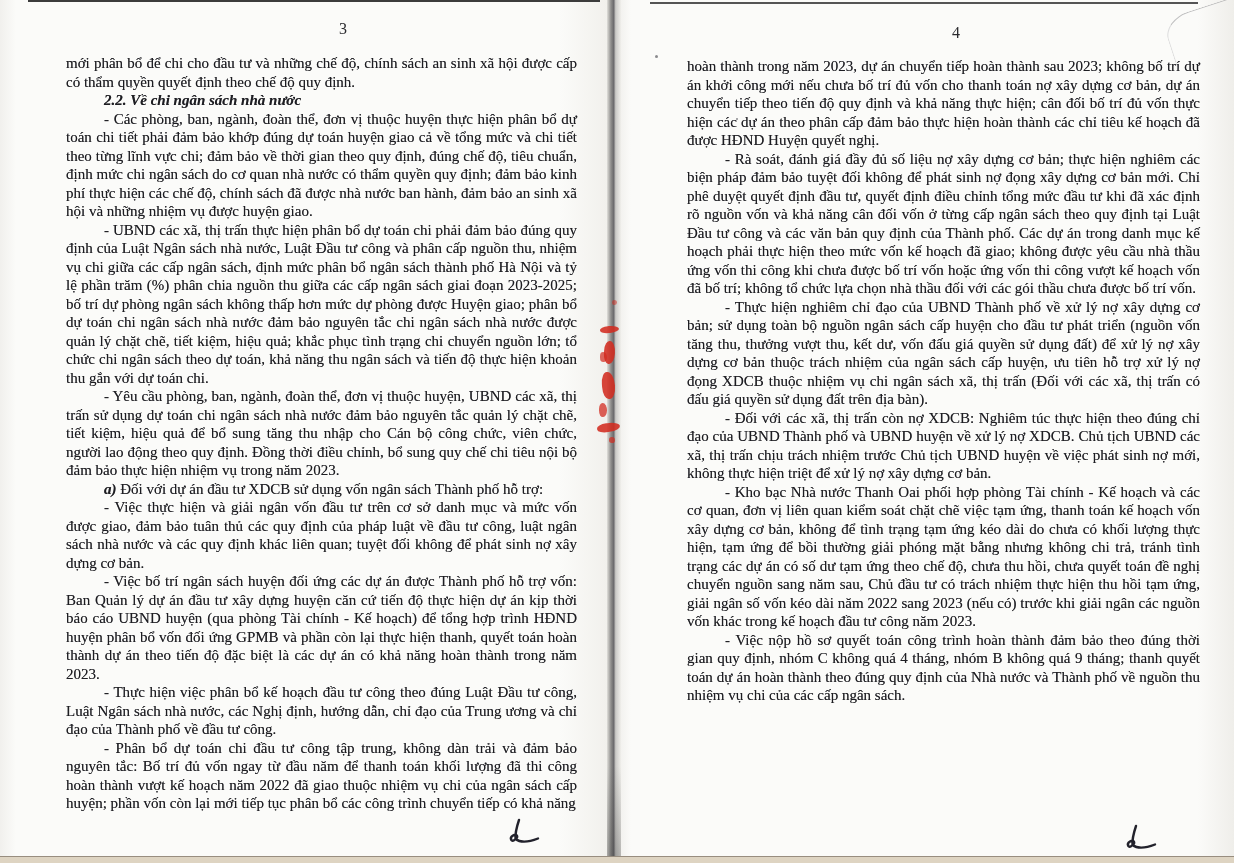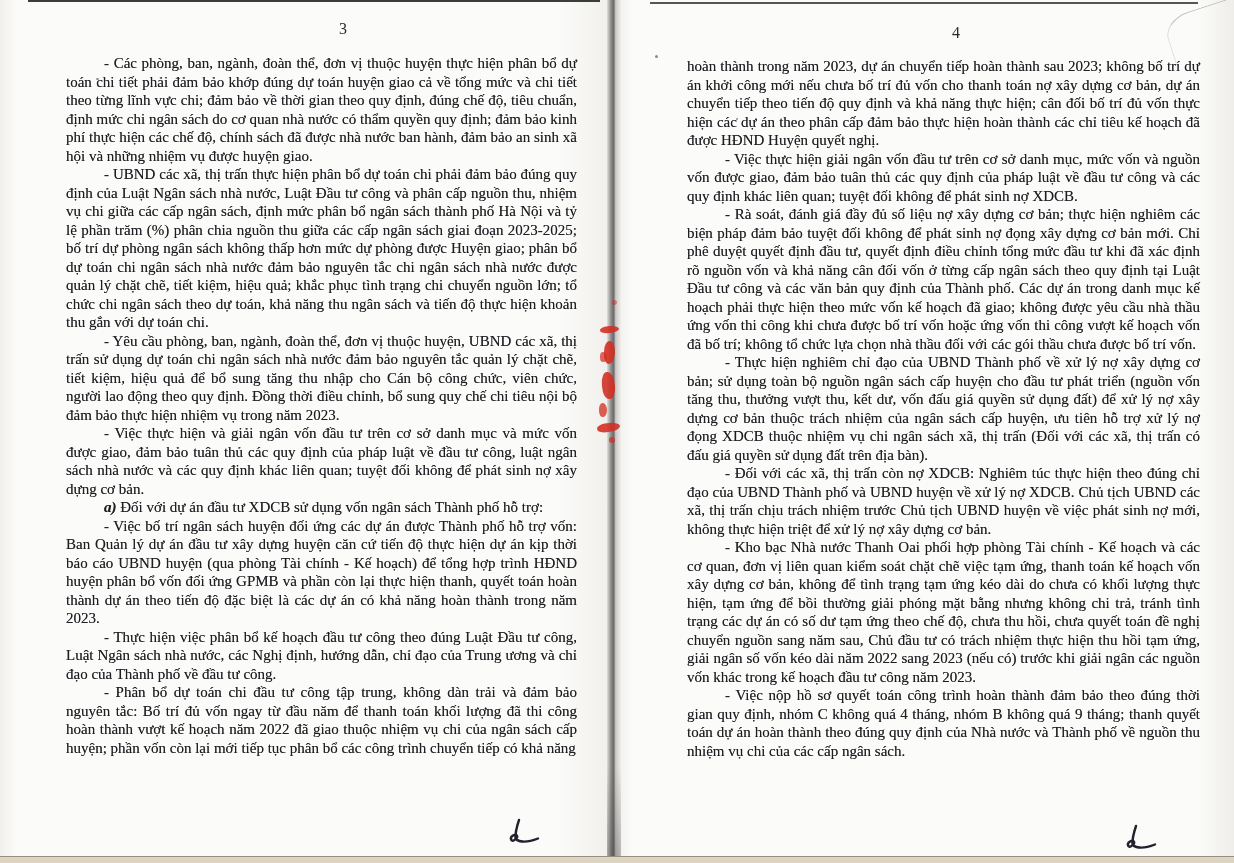--- a/index.html
+++ b/index.html
@@ -90,38 +90,39 @@
   }
 </style>
 </head>
 <body>
 
 <div class="scan">
 
   <div class="page page-left">
     <div class="page-number pn-left">3</div>
     <div class="page-body body-left" id="left-body">
+        <p class="para flush">mới phân bổ để chi cho đầu tư và những chế độ, chính sách an sinh xã hội được cấp có thẩm quyền quyết định theo chế độ quy định.</p>
+        <p class="para heading">2.2. Về chi ngân sách nhà nước</p>
         <p class="para indent">- Các phòng, ban, ngành, đoàn thể, đơn vị thuộc huyện thực hiện phân bổ dự toán chi tiết phải đảm bảo khớp đúng dự toán huyện giao cả về tổng mức và chi tiết theo từng lĩnh vực chi; đảm bảo về thời gian theo quy định, đúng chế độ, tiêu chuẩn, định mức chi ngân sách do cơ quan nhà nước có thẩm quyền quy định; đảm bảo kinh phí thực hiện các chế độ, chính sách đã được nhà nước ban hành, đảm bảo an sinh xã hội và những nhiệm vụ được huyện giao.</p>
         <p class="para indent">- UBND các xã, thị trấn thực hiện phân bổ dự toán chi phải đảm bảo đúng quy định của Luật Ngân sách nhà nước, Luật Đầu tư công và phân cấp nguồn thu, nhiệm vụ chi giữa các cấp ngân sách, định mức phân bổ ngân sách thành phố Hà Nội và tỷ lệ phần trăm (%) phân chia nguồn thu giữa các cấp ngân sách giai đoạn 2023-2025; bố trí dự phòng ngân sách không thấp hơn mức dự phòng được Huyện giao; phân bổ dự toán chi ngân sách nhà nước đảm bảo nguyên tắc chi ngân sách nhà nước được quản lý chặt chẽ, tiết kiệm, hiệu quả; khắc phục tình trạng chi chuyển nguồn lớn; tổ chức chi ngân sách theo dự toán, khả năng thu ngân sách và tiến độ thực hiện khoản thu gắn với dự toán chi.</p>
         <p class="para indent">- Yêu cầu phòng, ban, ngành, đoàn thể, đơn vị thuộc huyện, UBND các xã, thị trấn sử dụng dự toán chi ngân sách nhà nước đảm bảo nguyên tắc quản lý chặt chẽ, tiết kiệm, hiệu quả để bổ sung tăng thu nhập cho Cán bộ công chức, viên chức, người lao động theo quy định. Đồng thời điều chỉnh, bổ sung quy chế chi tiêu nội bộ đảm bảo thực hiện nhiệm vụ trong năm 2023.</p>
+        <p class="para indent"><span class="lead">a) </span>Đối với dự án đầu tư XDCB sử dụng vốn ngân sách Thành phố hỗ trợ:</p>
         <p class="para indent">- Việc thực hiện và giải ngân vốn đầu tư trên cơ sở danh mục và mức vốn được giao, đảm bảo tuân thủ các quy định của pháp luật về đầu tư công, luật ngân sách nhà nước và các quy định khác liên quan; tuyệt đối không để phát sinh nợ xây dựng cơ bản.</p>
-        <p class="para indent"><span class="lead">a) </span>Đối với dự án đầu tư XDCB sử dụng vốn ngân sách Thành phố hỗ trợ:</p>
         <p class="para indent">- Việc bố trí ngân sách huyện đối ứng các dự án được Thành phố hỗ trợ vốn: Ban Quản lý dự án đầu tư xây dựng huyện căn cứ tiến độ thực hiện dự án kịp thời báo cáo UBND huyện (qua phòng Tài chính - Kế hoạch) để tổng hợp trình HĐND huyện phân bổ vốn đối ứng GPMB và phần còn lại thực hiện thanh, quyết toán hoàn thành dự án theo tiến độ đặc biệt là các dự án có khả năng hoàn thành trong năm 2023.</p>
         <p class="para indent">- Thực hiện việc phân bổ kế hoạch đầu tư công theo đúng Luật Đầu tư công, Luật Ngân sách nhà nước, các Nghị định, hướng dẫn, chỉ đạo của Trung ương và chỉ đạo của Thành phố về đầu tư công.</p>
         <p class="para indent">- Phân bổ dự toán chi đầu tư công tập trung, không dàn trải và đảm bảo nguyên tắc: Bố trí đủ vốn ngay từ đầu năm để thanh toán khối lượng đã thi công hoàn thành vượt kế hoạch năm 2022 đã giao thuộc nhiệm vụ chi của ngân sách cấp huyện; phần vốn còn lại mới tiếp tục phân bổ các công trình chuyển tiếp có khả năng</p>
       </div>
   </div>
 
   <div class="spine"></div>
 
   <div class="page page-right">
     <div class="page-number pn-right">4</div>
     <div class="page-body body-right" id="right-body">
         <p class="para flush">hoàn thành trong năm 2023, dự án chuyển tiếp hoàn thành sau 2023; không bố trí dự án khởi công mới nếu chưa bố trí đủ vốn cho thanh toán nợ xây dựng cơ bản, dự án chuyển tiếp theo tiến độ quy định và khả năng thực hiện; cân đối bố trí đủ vốn thực hiện các dự án theo phân cấp đảm bảo thực hiện hoàn thành các chỉ tiêu kế hoạch đã được HĐND Huyện quyết nghị.</p>
-        <p class="para indent">- Việc thực hiện giải ngân vốn đầu tư trên cơ sở danh mục, mức vốn và nguồn vốn được giao, đảm bảo tuân thủ các quy định của pháp luật về đầu tư công và các quy định khác liên quan; tuyệt đối không để phát sinh nợ XDCB.</p>
         <p class="para indent">- Rà soát, đánh giá đầy đủ số liệu nợ xây dựng cơ bản; thực hiện nghiêm các biện pháp đảm bảo tuyệt đối không để phát sinh nợ đọng xây dựng cơ bản mới. Chỉ phê duyệt quyết định đầu tư, quyết định điều chỉnh tổng mức đầu tư khi đã xác định rõ nguồn vốn và khả năng cân đối vốn ở từng cấp ngân sách theo quy định tại Luật Đầu tư công và các văn bản quy định của Thành phố. Các dự án trong danh mục kế hoạch phải thực hiện theo mức vốn kế hoạch đã giao; không được yêu cầu nhà thầu ứng vốn thi công khi chưa được bố trí vốn hoặc ứng vốn thi công vượt kế hoạch vốn đã bố trí; không tổ chức lựa chọn nhà thầu đối với các gói thầu chưa được bố trí vốn.</p>
         <p class="para indent">- Thực hiện nghiêm chỉ đạo của UBND Thành phố về xử lý nợ xây dựng cơ bản; sử dụng toàn bộ nguồn ngân sách cấp huyện cho đầu tư phát triển (nguồn vốn tăng thu, thưởng vượt thu, kết dư, vốn đấu giá quyền sử dụng đất) để xử lý nợ xây dựng cơ bản thuộc trách nhiệm của ngân sách cấp huyện, ưu tiên hỗ trợ xử lý nợ đọng XDCB thuộc nhiệm vụ chi ngân sách xã, thị trấn (Đối với các xã, thị trấn có đấu giá quyền sử dụng đất trên địa bàn).</p>
         <p class="para indent">- Đối với các xã, thị trấn còn nợ XDCB: Nghiêm túc thực hiện theo đúng chỉ đạo của UBND Thành phố và UBND huyện về xử lý nợ XDCB. Chủ tịch UBND các xã, thị trấn chịu trách nhiệm trước Chủ tịch UBND huyện về việc phát sinh nợ mới, không thực hiện triệt để xử lý nợ xây dựng cơ bản.</p>
         <p class="para indent">- Kho bạc Nhà nước Thanh Oai phối hợp phòng Tài chính - Kế hoạch và các cơ quan, đơn vị liên quan kiểm soát chặt chẽ việc tạm ứng, thanh toán kế hoạch vốn xây dựng cơ bản, không để tình trạng tạm ứng kéo dài do chưa có khối lượng thực hiện, tạm ứng để bồi thường giải phóng mặt bằng nhưng không chi trả, tránh tình trạng các dự án có số dư tạm ứng theo chế độ, chưa thu hồi, chưa quyết toán đề nghị chuyển nguồn sang năm sau, Chủ đầu tư có trách nhiệm thực hiện thu hồi tạm ứng, giải ngân số vốn kéo dài năm 2022 sang 2023 (nếu có) trước khi giải ngân các nguồn vốn khác trong kế hoạch đầu tư công năm 2023.</p>
         <p class="para indent">- Việc nộp hồ sơ quyết toán công trình hoàn thành đảm bảo theo đúng thời gian quy định, nhóm C không quá 4 tháng, nhóm B không quá 9 tháng; thanh quyết toán dự án hoàn thành theo đúng quy định của Nhà nước và Thành phố về nguồn thu nhiệm vụ chi của các cấp ngân sách.</p>
       </div>
   </div>
 
   <div class="topline topline-left"></div>
   <div class="topline topline-right"></div>

